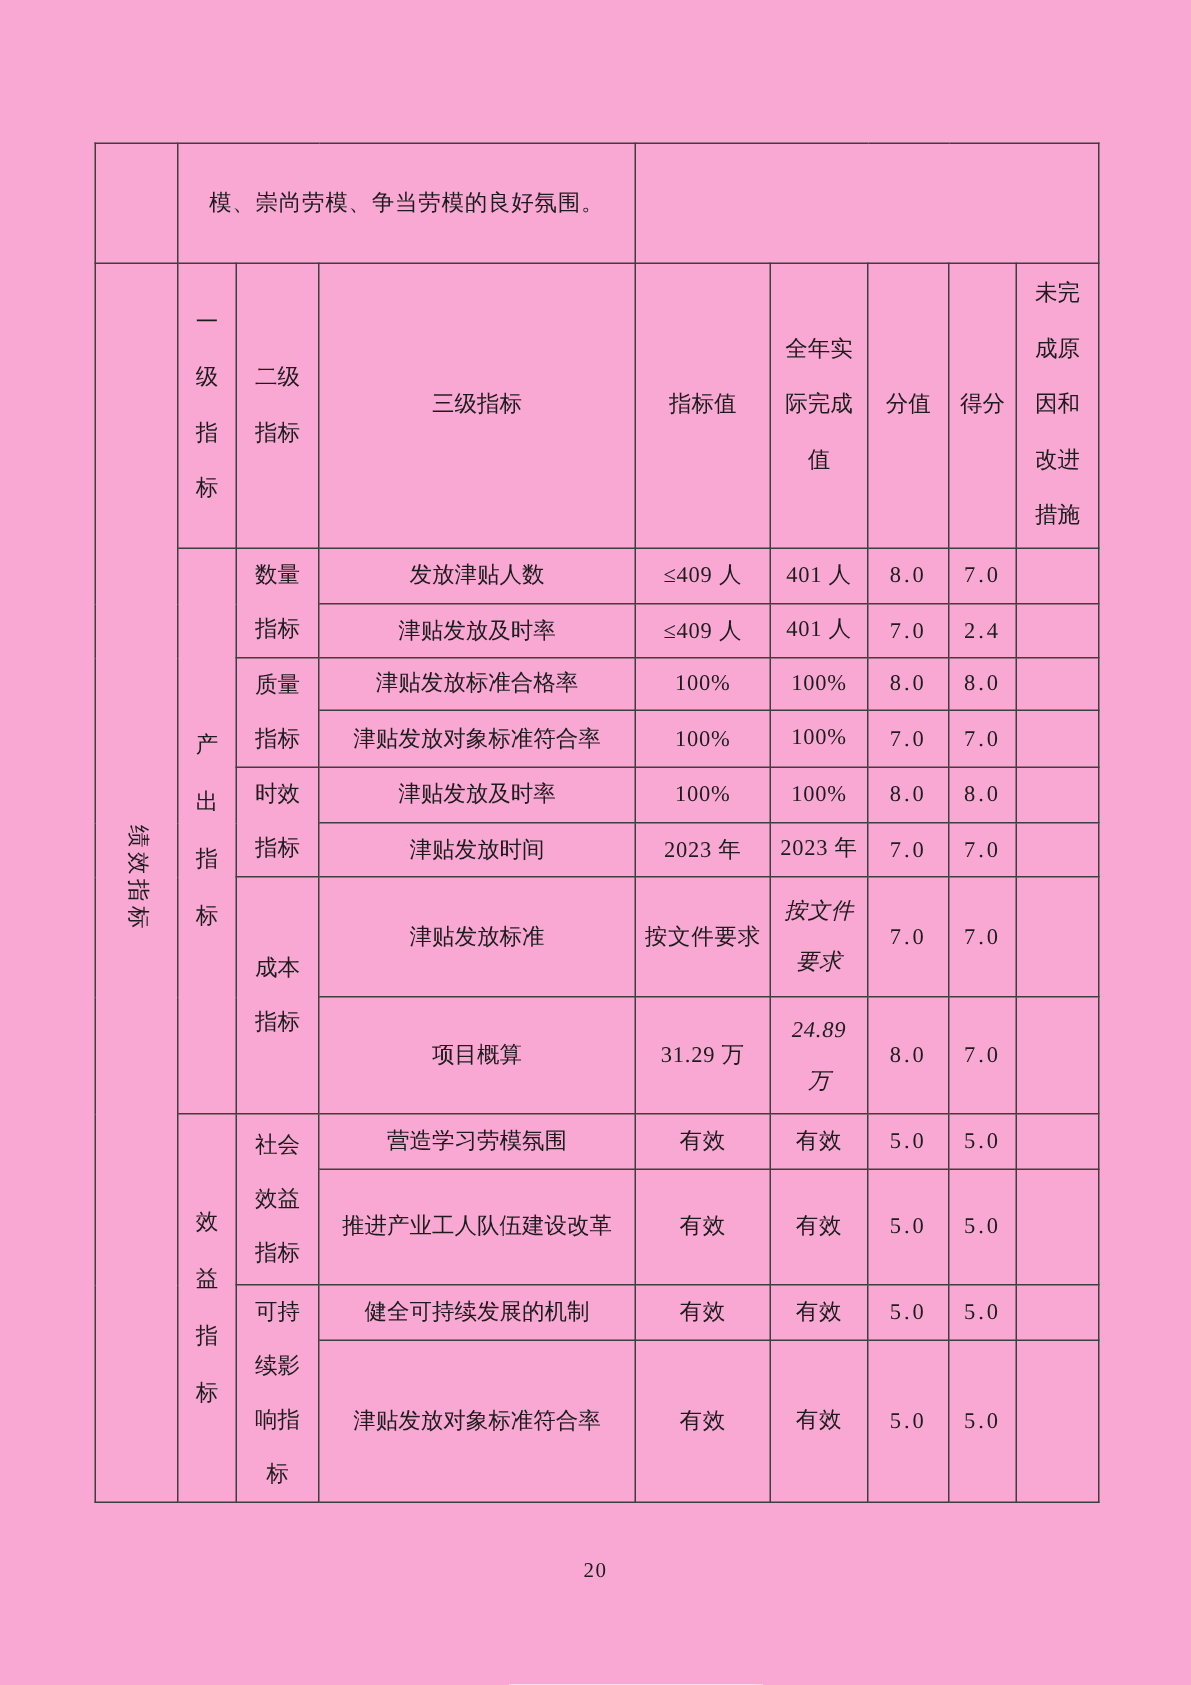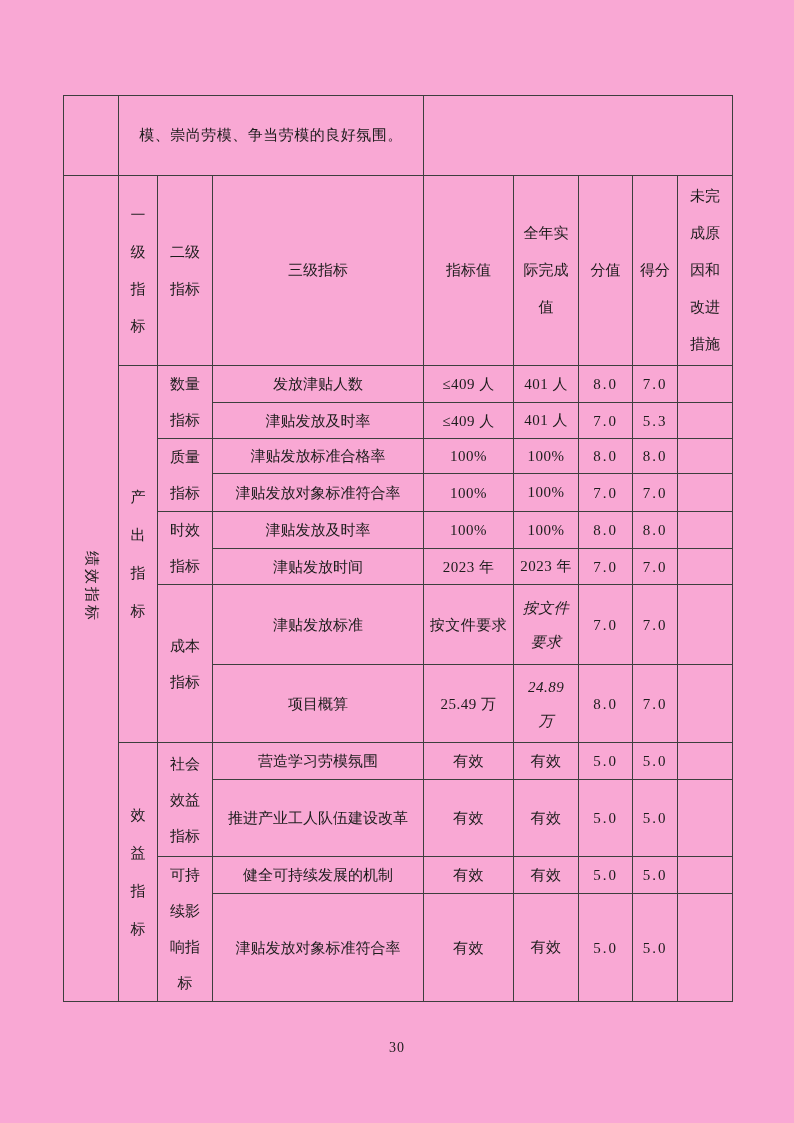--- a/index.html
+++ b/index.html
@@ -133,21 +133,21 @@
       <td class="score">8.0</td>
       <td class="score">7.0</td>
       <td class="remark"></td>
     </tr>
 
     <tr style="height:35px">
       <td class="ind">津贴发放及时率</td>
       <td class="tgt">≤409 人</td>
       <td class="act">401 人</td>
       <td class="score">7.0</td>
-      <td class="score">5.3</td>
+      <td class="score">2.4</td>
       <td class="remark"></td>
     </tr>
 
     <tr style="height:35px">
       <td class="lvl2" rowspan="2">质量
 指标</td>
       <td class="ind">津贴发放标准合格率</td>
       <td class="tgt">100%</td>
       <td class="act">100%</td>
       <td class="score">8.0</td>
@@ -191,21 +191,21 @@
       <td class="tgt">按文件要求</td>
       <td class="act act-tall">按文件
 要求</td>
       <td class="score">7.0</td>
       <td class="score">7.0</td>
       <td class="remark"></td>
     </tr>
 
     <tr style="height:78px">
       <td class="ind">项目概算</td>
-      <td class="tgt">25.49 万</td>
+      <td class="tgt">31.29 万</td>
       <td class="act act-tall">24.89
 万</td>
       <td class="score">8.0</td>
       <td class="score">7.0</td>
       <td class="remark"></td>
     </tr>
 
     <tr style="height:37px">
       <td class="lvl1" rowspan="4">效
 益
@@ -249,15 +249,15 @@
       <td class="tgt">有效</td>
       <td class="act">有效</td>
       <td class="score">5.0</td>
       <td class="score">5.0</td>
       <td class="remark"></td>
     </tr>
 
   </tbody>
     </table>
 
-  <div class="page-number">30</div>
+  <div class="page-number">20</div>
 
 </div>
 
 </body></html>

